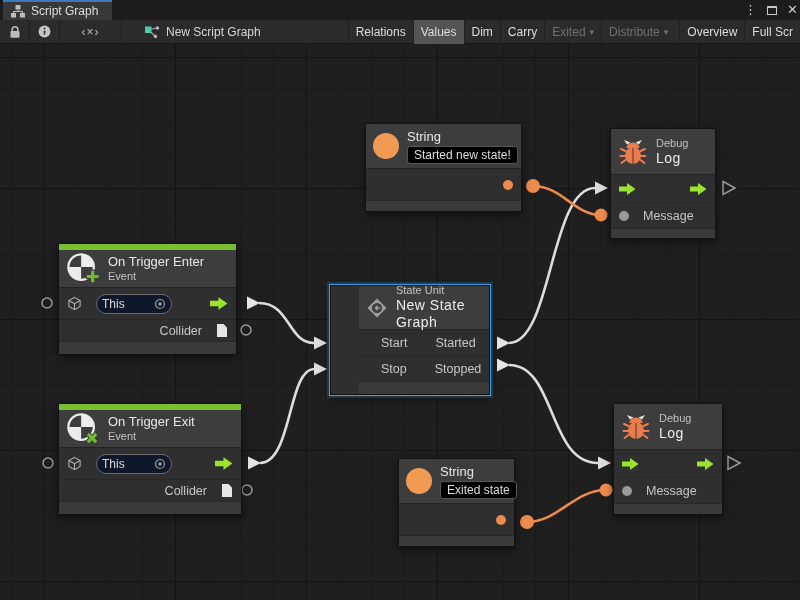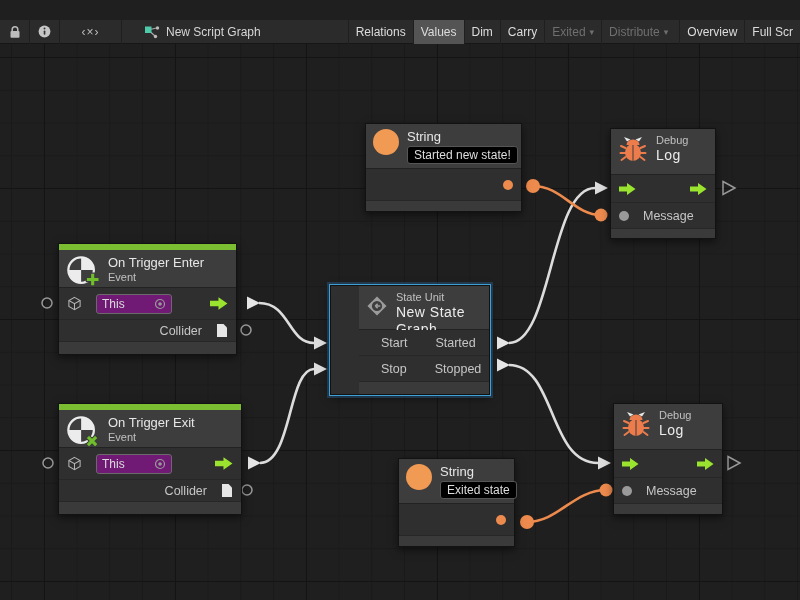--- a/index.html
+++ b/index.html
@@ -46,44 +46,60 @@
       linear-gradient(to bottom, #1a1a1a 1px, transparent 1px);
     background-size:131px 131px, 131px 131px, 32.75px 32.75px, 32.75px 32.75px;
     background-position:44px 13px, 44px 13px, 11px 13px, 11px 13px; }
   #wires { position:absolute; top:0; left:0; width:800px; height:556px; }
 
   
   .node { position:absolute; background:#2f2f2f; border:1px solid #121212;
     box-shadow:0 3px 8px rgba(0,0,0,.5); color:#cccccc; }
   .node.selected { box-shadow:0 0 0 1px #3fa0d8, 0 0 0 3px rgba(45,115,165,.35), 0 3px 8px rgba(0,0,0,.5);padding-left:28px; }
   .greenbar { height:6px; background:#7cbe32; }
-  .n-header { background:#3d3d3d; display:flex; align-items:flex-start; gap:8px;
+  .n-header { background:#3d3d3d; display:flex; align-items:center; gap:8px;
     padding:5px 9px 5px 7px; border-bottom:1px solid #222; }
   .n-title-sm { font-size:11px; color:#c0c0c0; line-height:13px; }
   .n-title { font-size:13px; color:#e6e6e6; line-height:16px; }
   .n-title-lg { font-size:14px; color:#ececec; line-height:17px; letter-spacing:.5px; }
   .n-row { display:flex; align-items:center; gap:14px; padding:0 8px; background:#2f2f2f;
     border-bottom:1px solid #272727; position:relative; }
   .n-footer { background:#3a3a3a; }
   .value-field { background:#000000; border:1px solid #565656; border-radius:3px;
     padding:1px 6px; font-size:12px; color:#dedede; white-space:nowrap; display:inline-block; }
-  .this-field { background:#701a75; border:1px solid #6a6a6a; border-radius:3px;
+  .this-field { background:#0f172a; border:1px solid #6a6a6a; border-radius:10px;
     display:flex; align-items:center; justify-content:space-between; width:76px;
     padding:2px 5px; font-size:12px; color:#dcdcdc; }
   .port-dot-sm { width:10px; height:10px; border-radius:50%; background:#ed8a4d; }
   .gray-dot { width:10px; height:10px; border-radius:50%; background:#9a9a9a; }
   .orange-circle { width:26px; height:26px; border-radius:50%; background:#f09a54; flex:none; }
   .spacer { flex:1; }
   .lbl { font-size:12.5px; color:#c6c6c6; }
 </style>
 </head>
 <body>
 
 <div id="window">
 
+  <div id="tabbar">
+    <div id="tab">
+      <svg width="14" height="13" viewBox="0 0 14 13">
+        <rect x="4.5" y="0" width="5" height="4.5" fill="#bdbdbd"></rect>
+        <rect x="0" y="8" width="5" height="4.5" fill="#bdbdbd"></rect>
+        <rect x="9" y="8" width="5" height="4.5" fill="#bdbdbd"></rect>
+        <path d="M7 4.5 V6.5 M2.5 8 V6.5 H11.5 V8" stroke="#bdbdbd" fill="none"></path>
+      </svg>
+      <span>Script Graph</span>
+    </div>
+    <div id="win-controls">
+      <span class="wc">⋮</span>
+      <span id="wc-max"></span>
+      <span class="wc">✕</span>
+    </div>
+  </div>
 
   <div id="toolbar">
     <div class="tb-btn" id="tb-lock">
       <svg width="12" height="14" viewBox="0 0 12 14">
         <path d="M3.2 6 V4.6 a2.8 2.8 0 0 1 5.6 0 V6" fill="none" stroke="#bdbdbd" stroke-width="1.5"></path>
         <rect x="1.5" y="6" width="9" height="6.8" rx="1" fill="#bdbdbd"></rect>
       </svg>
     </div>
     <div class="tb-btn" id="tb-info">
       <svg width="15" height="15" viewBox="0 0 15 15">

